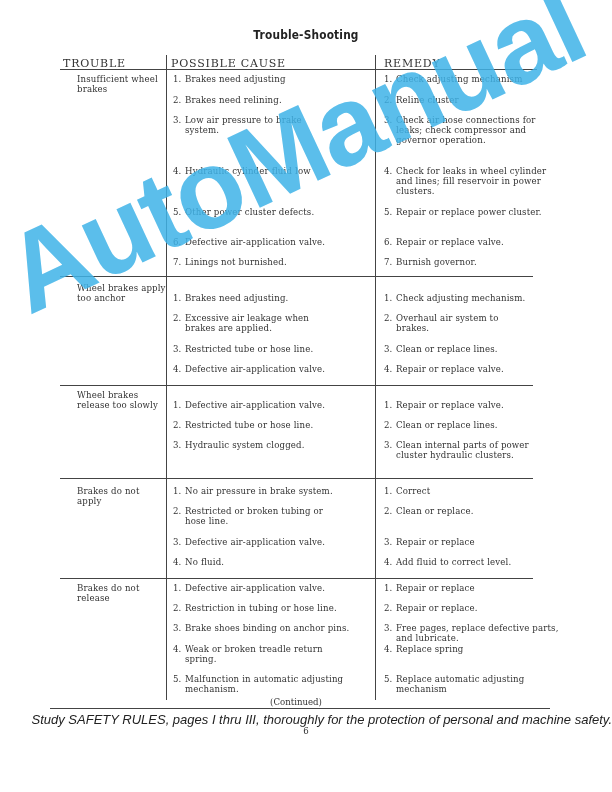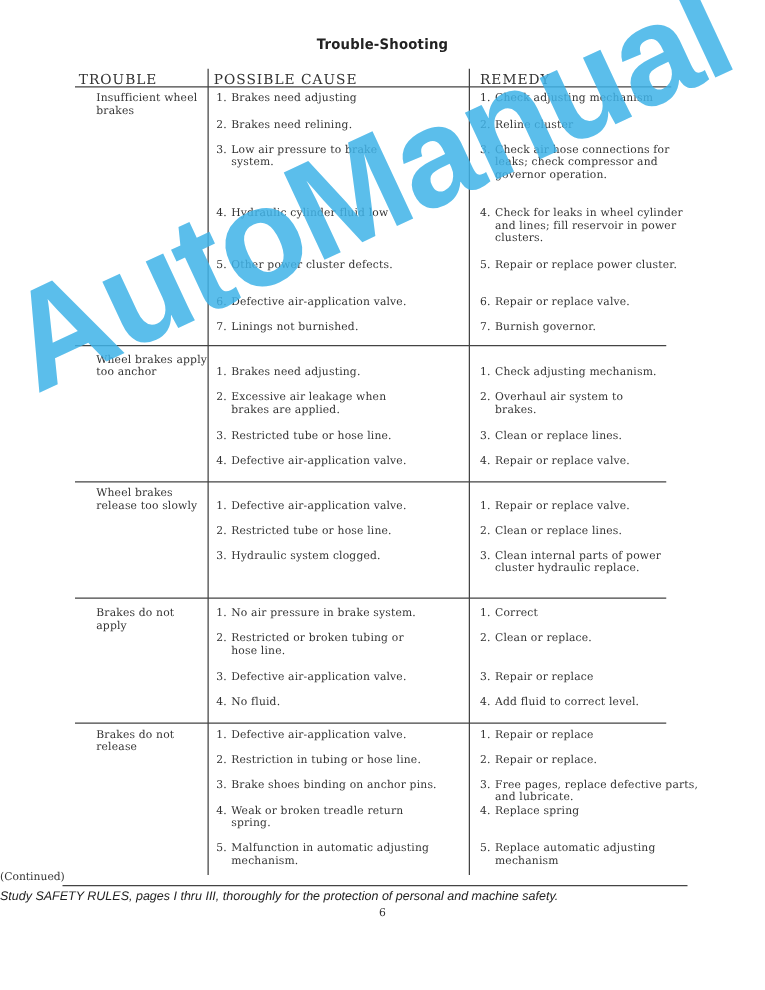--- a/index.html
+++ b/index.html
@@ -8,22 +8,22 @@
   .hdr { position:absolute; top:57px; font-size:11px; letter-spacing:0.8px; color:#333; }
   .hline { position:absolute; left:60px; height:1px; background:#444; }
   .vline { position:absolute; width:1px; background:#444; }
   .cell { position:absolute; font-size:8.6px; line-height:10.2px; color:#333; letter-spacing:0.15px; }
   .trouble { left:77px; width:105px; }
   .cause { left:173px; width:195px; }
   .remedy { left:384px; width:175px; }
   .num { display:inline-block; width:12px; }
   .item { display:flex; }
   .item .txt { flex:1; }
-  .continued { position:absolute; top:697px; left:0; width:592px; font-size:8.6px; color:#333; }
-  .footer { position:absolute; top:712px; left:0; width:612px; text-align:left; font-family:"Liberation Sans", sans-serif; font-style:italic; font-size:10px; color:#222; }
+  .continued { position:absolute; top:697px; left:0; width:592px; text-align:center; font-size:8.6px; color:#333; }
+  .footer { position:absolute; top:712px; left:0; width:612px; text-align:right; font-family:"Liberation Sans", sans-serif; font-style:italic; font-size:13px; color:#222; }
   .pagenum { position:absolute; top:726px; left:0; width:612px; text-align:center; font-size:8.6px; color:#333; }
   .watermark { position:absolute; left:40px; top:250px; font-family:"Liberation Sans", sans-serif; font-weight:bold; font-size:112px; color:#3fb3e8; opacity:0.85; transform:rotate(-25deg); transform-origin:left bottom; white-space:nowrap; letter-spacing:-2px; pointer-events:none; top:210px; }
 </style>
 </head>
 <body>
 
 <div class="title">Trouble-Shooting</div>
 
 <div class="hdr" style="left:63px">TROUBLE</div>
 <div class="hdr" style="left:171px">POSSIBLE CAUSE</div>
@@ -158,21 +158,21 @@
     <span class="num">2.</span>
     <span class="txt">Clean or replace lines.</span>
   </div>
 
 <div class="cell cause item" style="top:440px">
     <span class="num">3.</span>
     <span class="txt">Hydraulic system clogged.</span>
   </div>
 <div class="cell remedy item" style="top:440px; width:150px">
     <span class="num">3.</span>
-    <span class="txt">Clean internal parts of power cluster hydraulic replace.</span>
+    <span class="txt">Clean internal parts of power cluster hydraulic clusters.</span>
   </div>
 
 <div class="cell trouble" style="top:486px; width:80px">Brakes do not apply</div>
 <div class="cell cause item" style="top:486px">
     <span class="num">1.</span>
     <span class="txt">No air pressure in brake system.</span>
   </div>
 <div class="cell remedy item" style="top:486px">
     <span class="num">1.</span>
     <span class="txt">Correct</span>

